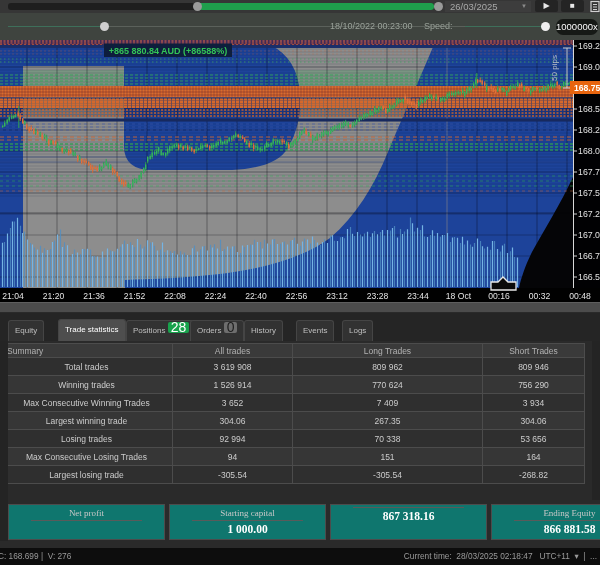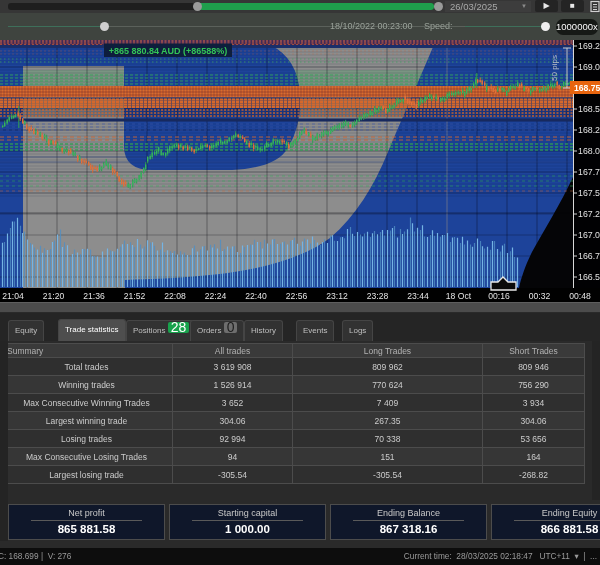--- a/index.html
+++ b/index.html
@@ -36,21 +36,21 @@
 
 #tblwrap { left:0; top:343px; width:584px; }
 table { border-collapse:collapse; width:584px; table-layout:fixed; }
 td { border:1px solid #4c4c4c; color:#cccccc; font-size:8.5px; text-align:center; height:18px;
   padding:0; }
 tr.hd td { background:#3a3a3a; color:#b2b2b2; height:14px; }
 tr.r0 td { background:#2f2f2f; }
 tr.r1 td { background:#363636; }
 td.l { text-align:left; padding-left:6px; }
 
-.sbox { top:504px; width:157px; height:36px; background:#0f172a; border:1px solid #4c4c4c; }
+.sbox { top:504px; width:157px; height:36px; background:#0f766e; border:1px solid #4c4c4c;font-family:Liberation Serif, serif; }
 .sbox .t { margin-top:3px; text-align:center; font-size:9px; color:#c8c8c8; }
 .sbox .ln { margin:2px 22px 0 22px; border-top:1px solid #5a5a5a; }
 .sbox .v { text-align:center; font-size:11.5px; font-weight:bold; color:#ffffff; margin-top:2px; }
 
 #status { left:0; top:548px; width:600px; height:17px; background:#0d0d0d; color:#9a9a9a;
   font-size:8.3px; line-height:16px; }
 </style></head>
 <body>
 <div class="abs" id="row1">
   <div class="abs" id="tr1"></div>
@@ -257,29 +257,27 @@
           <td>-305.54</td>
           <td>-305.54</td>
           <td>-268.82</td>
         </tr>
 </tbody>
     </table>
 </div>
 <div class="abs sbox" style="left:8px;">
     <div class="t">Net profit</div>
     <div class="ln"></div>
-    <div class="v">865 881.58</div>
   </div>
 <div class="abs sbox" style="left:169px;">
     <div class="t">Starting capital</div>
     <div class="ln"></div>
     <div class="v">1 000.00</div>
   </div>
 <div class="abs sbox" style="left:330px;">
-    <div class="t">Ending Balance</div>
     <div class="ln"></div>
     <div class="v">867 318.16</div>
   </div>
 <div class="abs sbox" style="left:491px;">
     <div class="t">Ending Equity</div>
     <div class="ln"></div>
     <div class="v">866 881.58</div>
   </div>
 <div class="abs" style="left:0; top:341px; width:8px; height:200px; background:#242424;"></div>
 <div class="abs" style="left:592px; top:341px; width:8px; height:159px; background:#242424;"></div>

